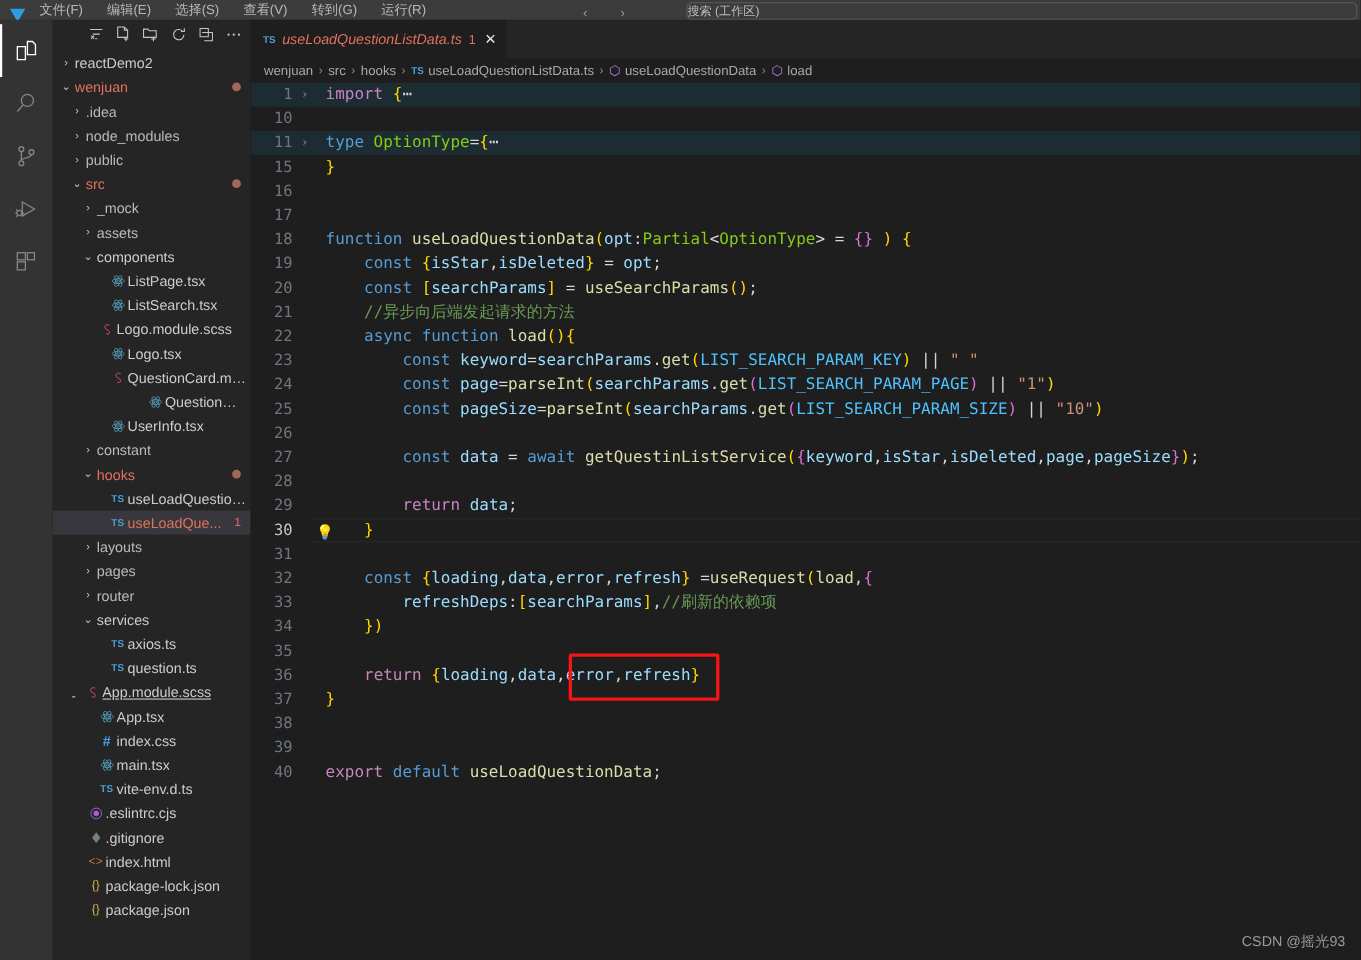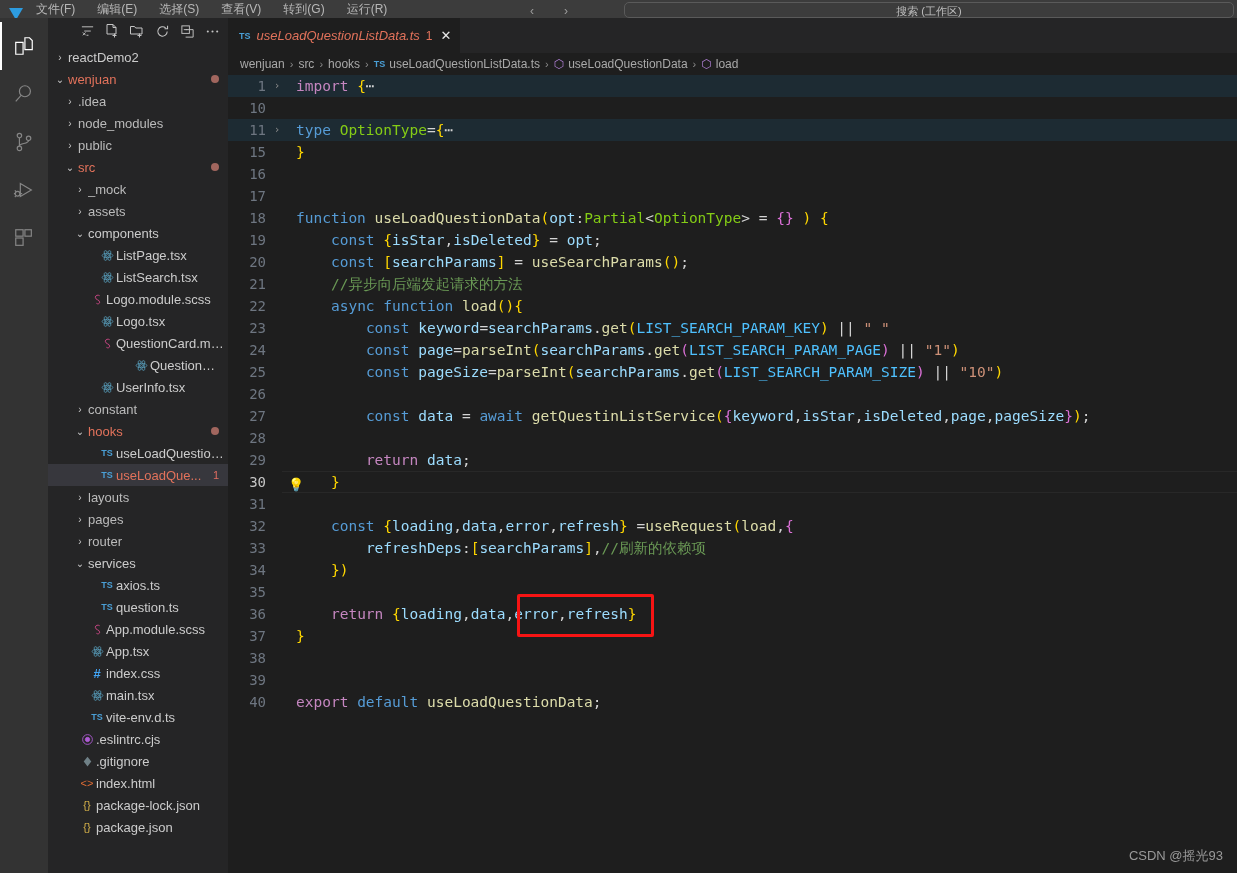--- a/index.html
+++ b/index.html
@@ -27,21 +27,21 @@
   }
   .menu-items { display: flex; gap: 22px; margin-left: 6px; }
   .menu-items span { line-height: 18px; opacity: .85; white-space: nowrap; }
   .menubar .nav-arrows {
     position: absolute; left: 530px; bottom: 0; display: flex; gap: 30px;
     color: #9d9d9d; font-size: 12px;
   }
   .menubar .cmdbox {
     position: absolute; left: 624px; bottom: 0; width: 610px; height: 16px;
     background: #3c3c3c; border: 1px solid #5a5a5a; border-radius: 5px;
-    color: #bdbdbd; font-size: 11px; text-align: center; line-height: 16px;
+    color: #bdbdbd; font-size: 11px; line-height: 16px;
     overflow: hidden;
     margin-top: 9px;
   }
 
   
   .body { flex: 1; display: flex; min-height: 0; }
 
   
   .activitybar {
     width: 48px; background: #333333; flex: none;
@@ -443,21 +443,21 @@
             </span>
             <span class="nm c-default">axios.ts</span>
           </div>
           <div class="row" style="padding-left: 34px;">
             <span class="twisty">&nbsp;</span>
             <span class="fi">
               <span class="g-ts">TS</span>
             </span>
             <span class="nm c-default">question.ts</span>
           </div>
-          <div class="row" style="padding-left: 24px;">
+          <div class="row" style="padding-left: 11px; text-decoration: underline;">
             <span class="twisty">&nbsp;</span>
             <span class="fi">
               <svg width="13" height="13" viewBox="0 0 24 24" fill="none" stroke="#d94a8c" stroke-width="1.6">
                 <path d="M16 5c-3-2-8-1-8 3 0 5 8 4 8 9 0 3-4 4-6 2"></path>
               </svg>
             </span>
             <span class="nm c-default">App.module.scss</span>
           </div>
           <div class="row" style="padding-left: 24px;">
             <span class="twisty">&nbsp;</span>

